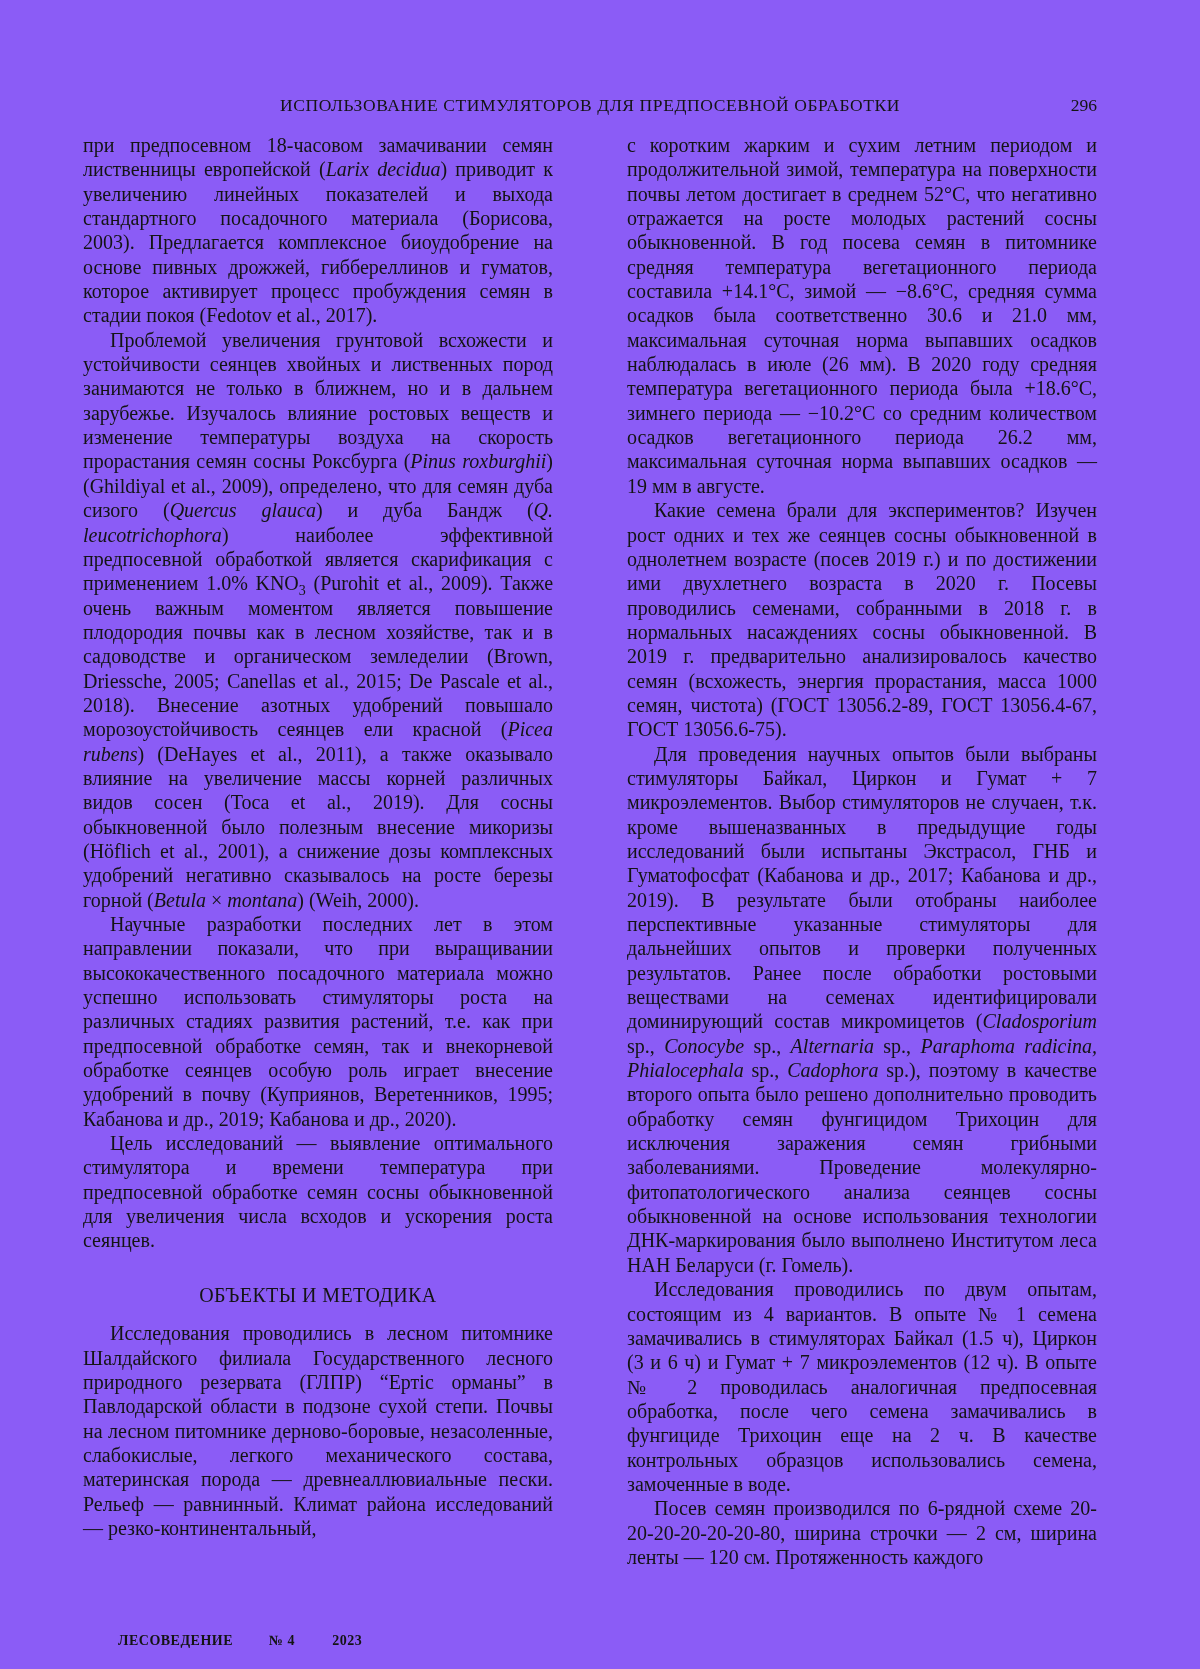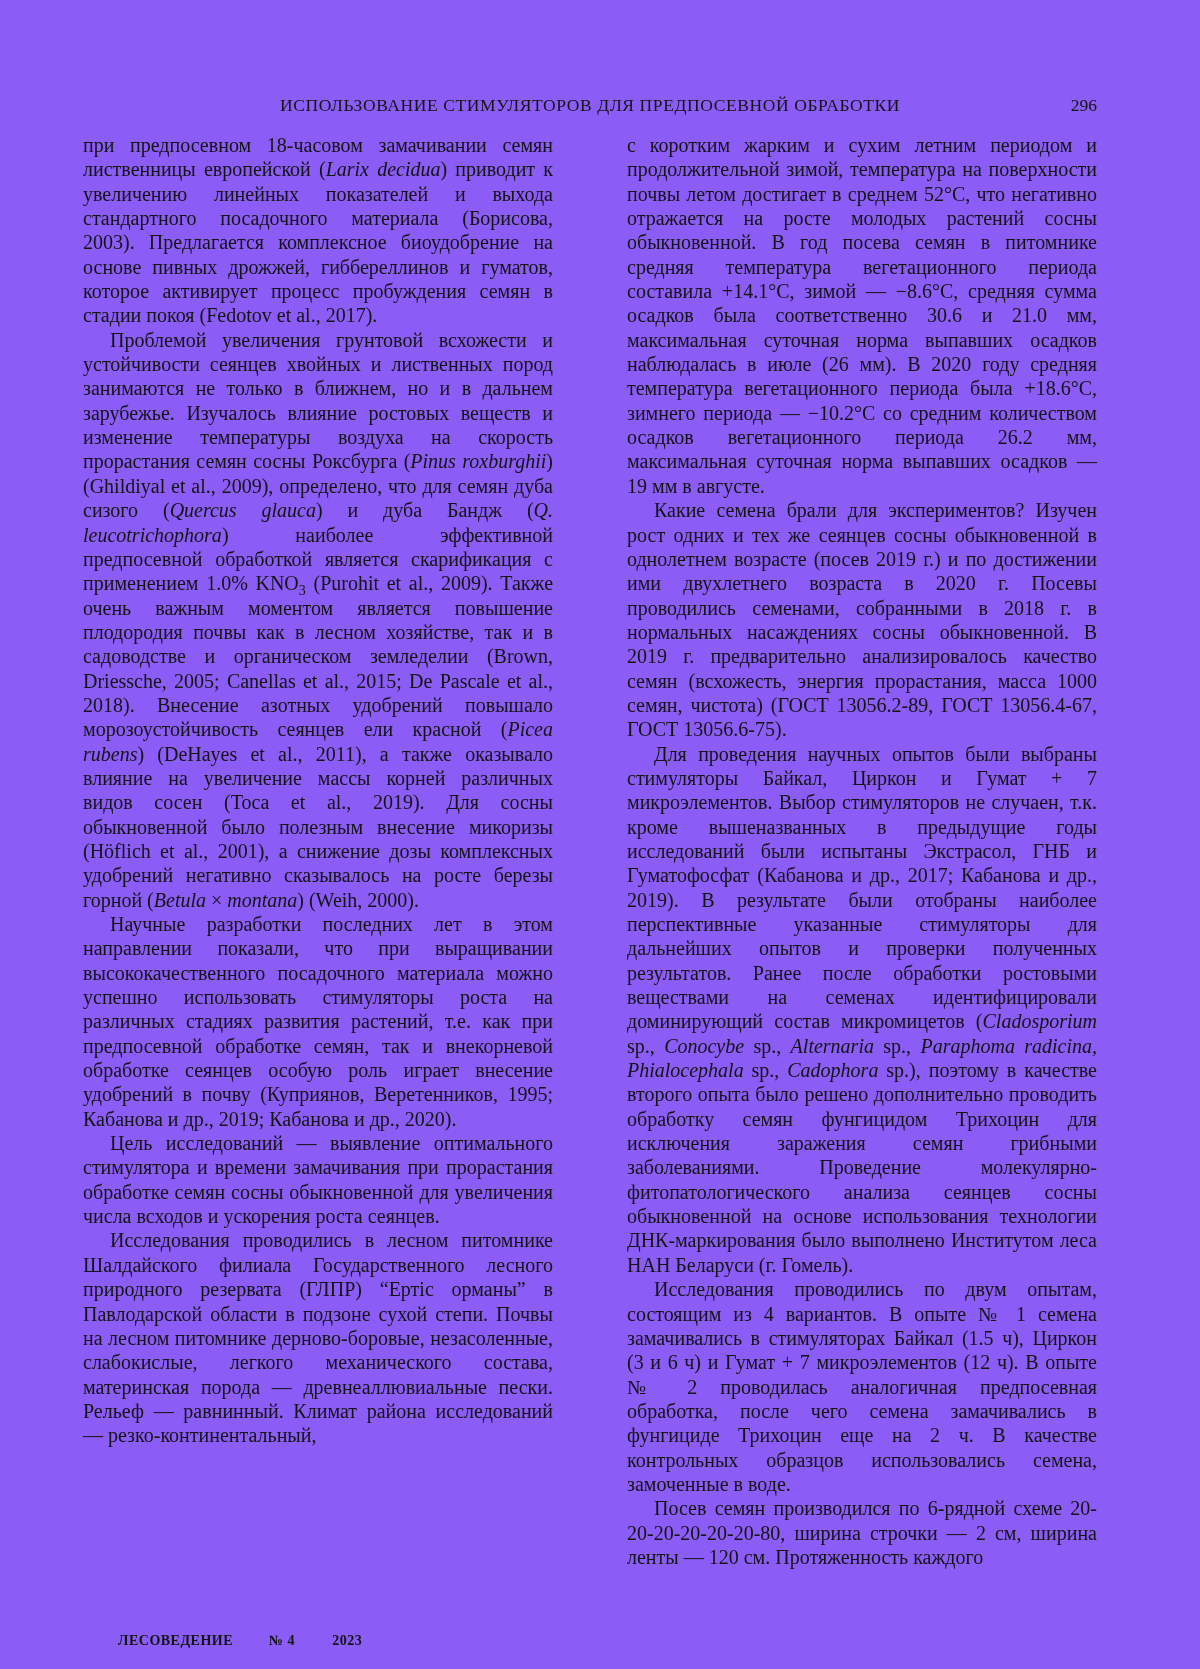--- a/index.html
+++ b/index.html
@@ -75,21 +75,22 @@
   <header class="running-head">
     <span class="head-title">ИСПОЛЬЗОВАНИЕ СТИМУЛЯТОРОВ ДЛЯ ПРЕДПОСЕВНОЙ ОБРАБОТКИ</span>
     <span class="head-page-num">296</span>
   </header>
 
   <main class="columns">
     <section class="col" id="col-left">
         <p class="para">при предпосевном 18-часовом замачивании семян лиственницы европейской (<i>Larix decidua</i>) приводит к увеличению линейных показателей и выхода стандартного посадочного материала (Борисова, 2003). Предлагается комплексное биоудобрение на основе пивных дрожжей, гиббереллинов и гуматов, которое активирует процесс пробуждения семян в стадии покоя (Fedotov et al., 2017).</p>
         <p class="para indent">Проблемой увеличения грунтовой всхожести и устойчивости сеянцев хвойных и лиственных пород занимаются не только в ближнем, но и в дальнем зарубежье. Изучалось влияние ростовых веществ и изменение температуры воздуха на скорость прорастания семян сосны Роксбурга (<i>Pinus roxburghii</i>) (Ghildiyal et al., 2009), определено, что для семян дуба сизого (<i>Quercus glauca</i>) и дуба Бандж (<i>Q. leucotrichophora</i>) наиболее эффективной предпосевной обработкой является скарификация с применением 1.0% KNO<sub>3</sub> (Purohit et al., 2009). Также очень важным моментом является повышение плодородия почвы как в лесном хозяйстве, так и в садоводстве и органическом земледелии (Brown, Driessche, 2005; Canellas et al., 2015; De Pascale et al., 2018). Внесение азотных удобрений повышало морозоустойчивость сеянцев ели красной (<i>Picea rubens</i>) (DeHayes et al., 2011), а также оказывало влияние на увеличение массы корней различных видов сосен (Toca et al., 2019). Для сосны обыкновенной было полезным внесение микоризы (Höflich et al., 2001), а снижение дозы комплексных удобрений негативно сказывалось на росте березы горной (<i>Betula</i> × <i>montana</i>) (Weih, 2000).</p>
         <p class="para indent">Научные разработки последних лет в этом направлении показали, что при выращивании высококачественного посадочного материала можно успешно использовать стимуляторы роста на различных стадиях развития растений, т.е. как при предпосевной обработке семян, так и внекорневой обработке сеянцев особую роль играет внесение удобрений в почву (Куприянов, Веретенников, 1995; Кабанова и др., 2019; Кабанова и др., 2020).</p>
-        <p class="para indent">Цель исследований — выявление оптимального стимулятора и времени замачивания при прорастания обработке семян сосны обыкновенной для увеличения числа всходов и ускорения роста сеянцев.</p>
+        <p class="para indent">Цель исследований — выявление оптимального стимулятора и времени температура при предпосевной обработке семян сосны обыкновенной для увеличения числа всходов и ускорения роста сеянцев.</p>
+        <h2 class="section-heading">ОБЪЕКТЫ И МЕТОДИКА</h2>
         <p class="para indent">Исследования проводились в лесном питомнике Шалдайского филиала Государственного лесного природного резервата (ГЛПР) “Ертiс орманы” в Павлодарской области в подзоне сухой степи. Почвы на лесном питомнике дерново-боровые, незасоленные, слабокислые, легкого механического состава, материнская порода — древнеаллювиальные пески. Рельеф — равнинный. Климат района исследований — резко-континентальный,</p>
       </section>
     <section class="col" id="col-right">
         <p class="para">с коротким жарким и сухим летним периодом и продолжительной зимой, температура на поверхности почвы летом достигает в среднем 52°С, что негативно отражается на росте молодых растений сосны обыкновенной. В год посева семян в питомнике средняя температура вегетационного периода составила +14.1°С, зимой — −8.6°С, средняя сумма осадков была соответственно 30.6 и 21.0 мм, максимальная суточная норма выпавших осадков наблюдалась в июле (26 мм). В 2020 году средняя температура вегетационного периода была +18.6°С, зимнего периода — −10.2°С со средним количеством осадков вегетационного периода 26.2 мм, максимальная суточная норма выпавших осадков — 19 мм в августе.</p>
         <p class="para indent">Какие семена брали для экспериментов? Изучен рост одних и тех же сеянцев сосны обыкновенной в однолетнем возрасте (посев 2019 г.) и по достижении ими двухлетнего возраста в 2020 г. Посевы проводились семенами, собранными в 2018 г. в нормальных насаждениях сосны обыкновенной. В 2019 г. предварительно анализировалось качество семян (всхожесть, энергия прорастания, масса 1000 семян, чистота) (ГОСТ 13056.2-89, ГОСТ 13056.4-67, ГОСТ 13056.6-75).</p>
         <p class="para indent">Для проведения научных опытов были выбраны стимуляторы Байкал, Циркон и Гумат + 7 микроэлементов. Выбор стимуляторов не случаен, т.к. кроме вышеназванных в предыдущие годы исследований были испытаны Экстрасол, ГНБ и Гуматофосфат (Кабанова и др., 2017; Кабанова и др., 2019). В результате были отобраны наиболее перспективные указанные стимуляторы для дальнейших опытов и проверки полученных результатов. Ранее после обработки ростовыми веществами на семенах идентифицировали доминирующий состав микромицетов (<i>Cladosporium</i> sp., <i>Conocybe</i> sp., <i>Alternaria</i> sp., <i>Paraphoma radicina, Phialocephala</i> sp., <i>Cadophora</i> sp.), поэтому в качестве второго опыта было решено дополнительно проводить обработку семян фунгицидом Трихоцин для исключения заражения семян грибными заболеваниями. Проведение молекулярно-фитопатологического анализа сеянцев сосны обыкновенной на основе использования технологии ДНК-маркирования было выполнено Институтом леса НАН Беларуси (г. Гомель).</p>
         <p class="para indent">Исследования проводились по двум опытам, состоящим из 4 вариантов. В опыте № 1 семена замачивались в стимуляторах Байкал (1.5 ч), Циркон (3 и 6 ч) и Гумат + 7 микроэлементов (12 ч). В опыте № 2 проводилась аналогичная предпосевная обработка, после чего семена замачивались в фунгициде Трихоцин еще на 2 ч. В качестве контрольных образцов использовались семена, замоченные в воде.</p>
         <p class="para indent">Посев семян производился по 6-рядной схеме 20-20-20-20-20-20-80, ширина строчки — 2 см, ширина ленты — 120 см. Протяженность каждого</p>
       </section>
   </main>

